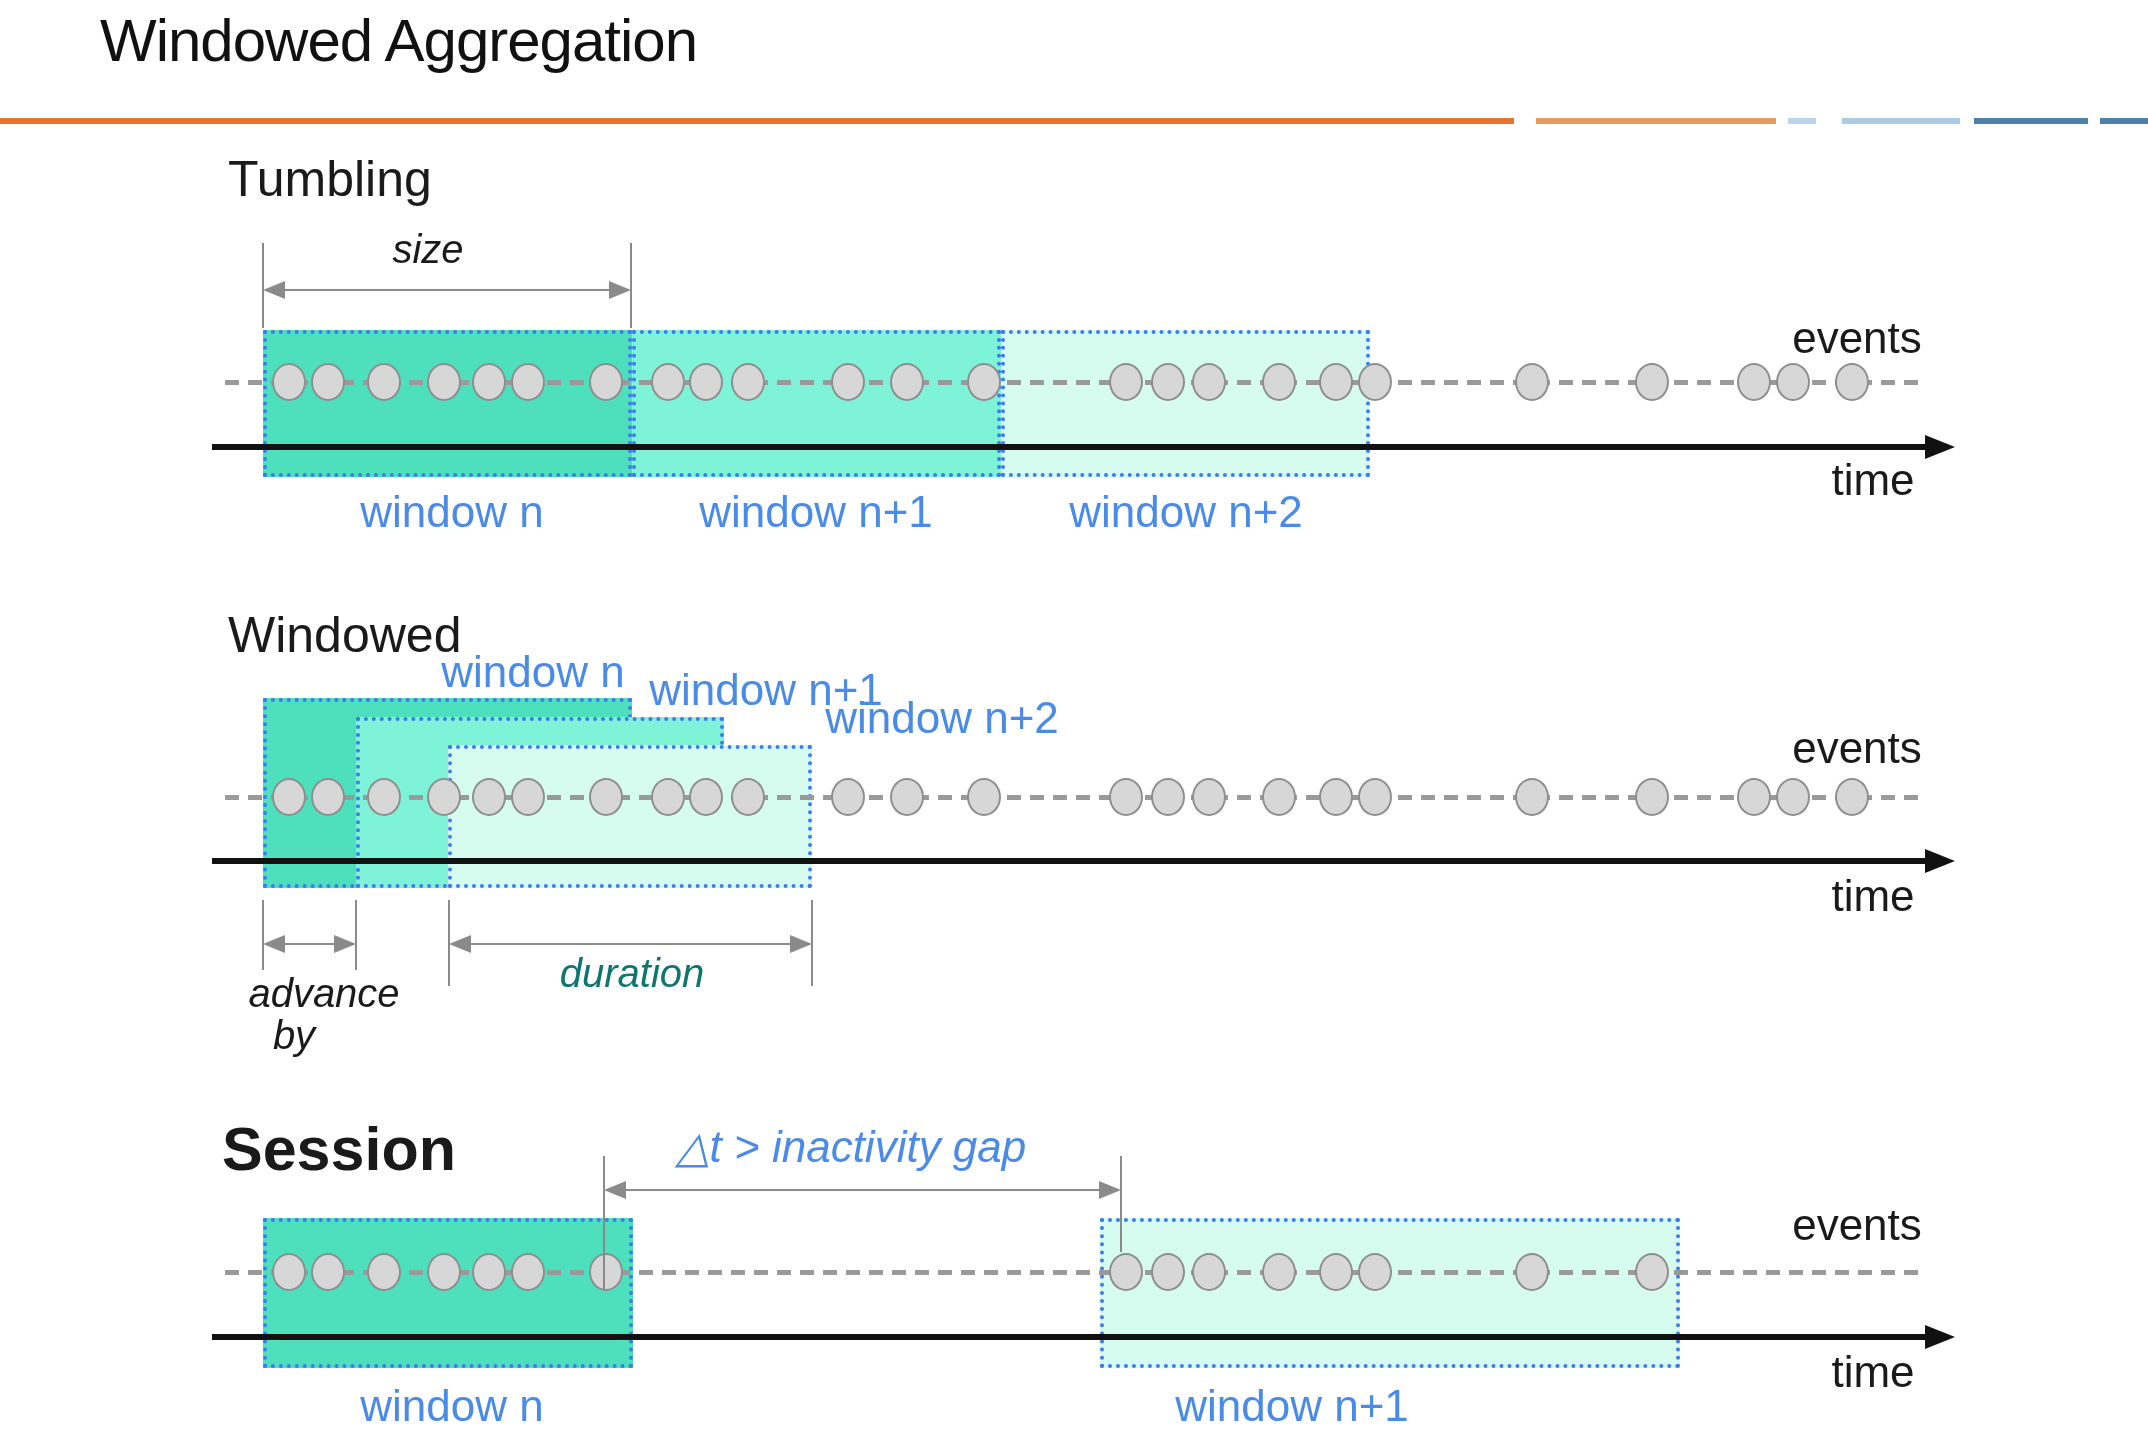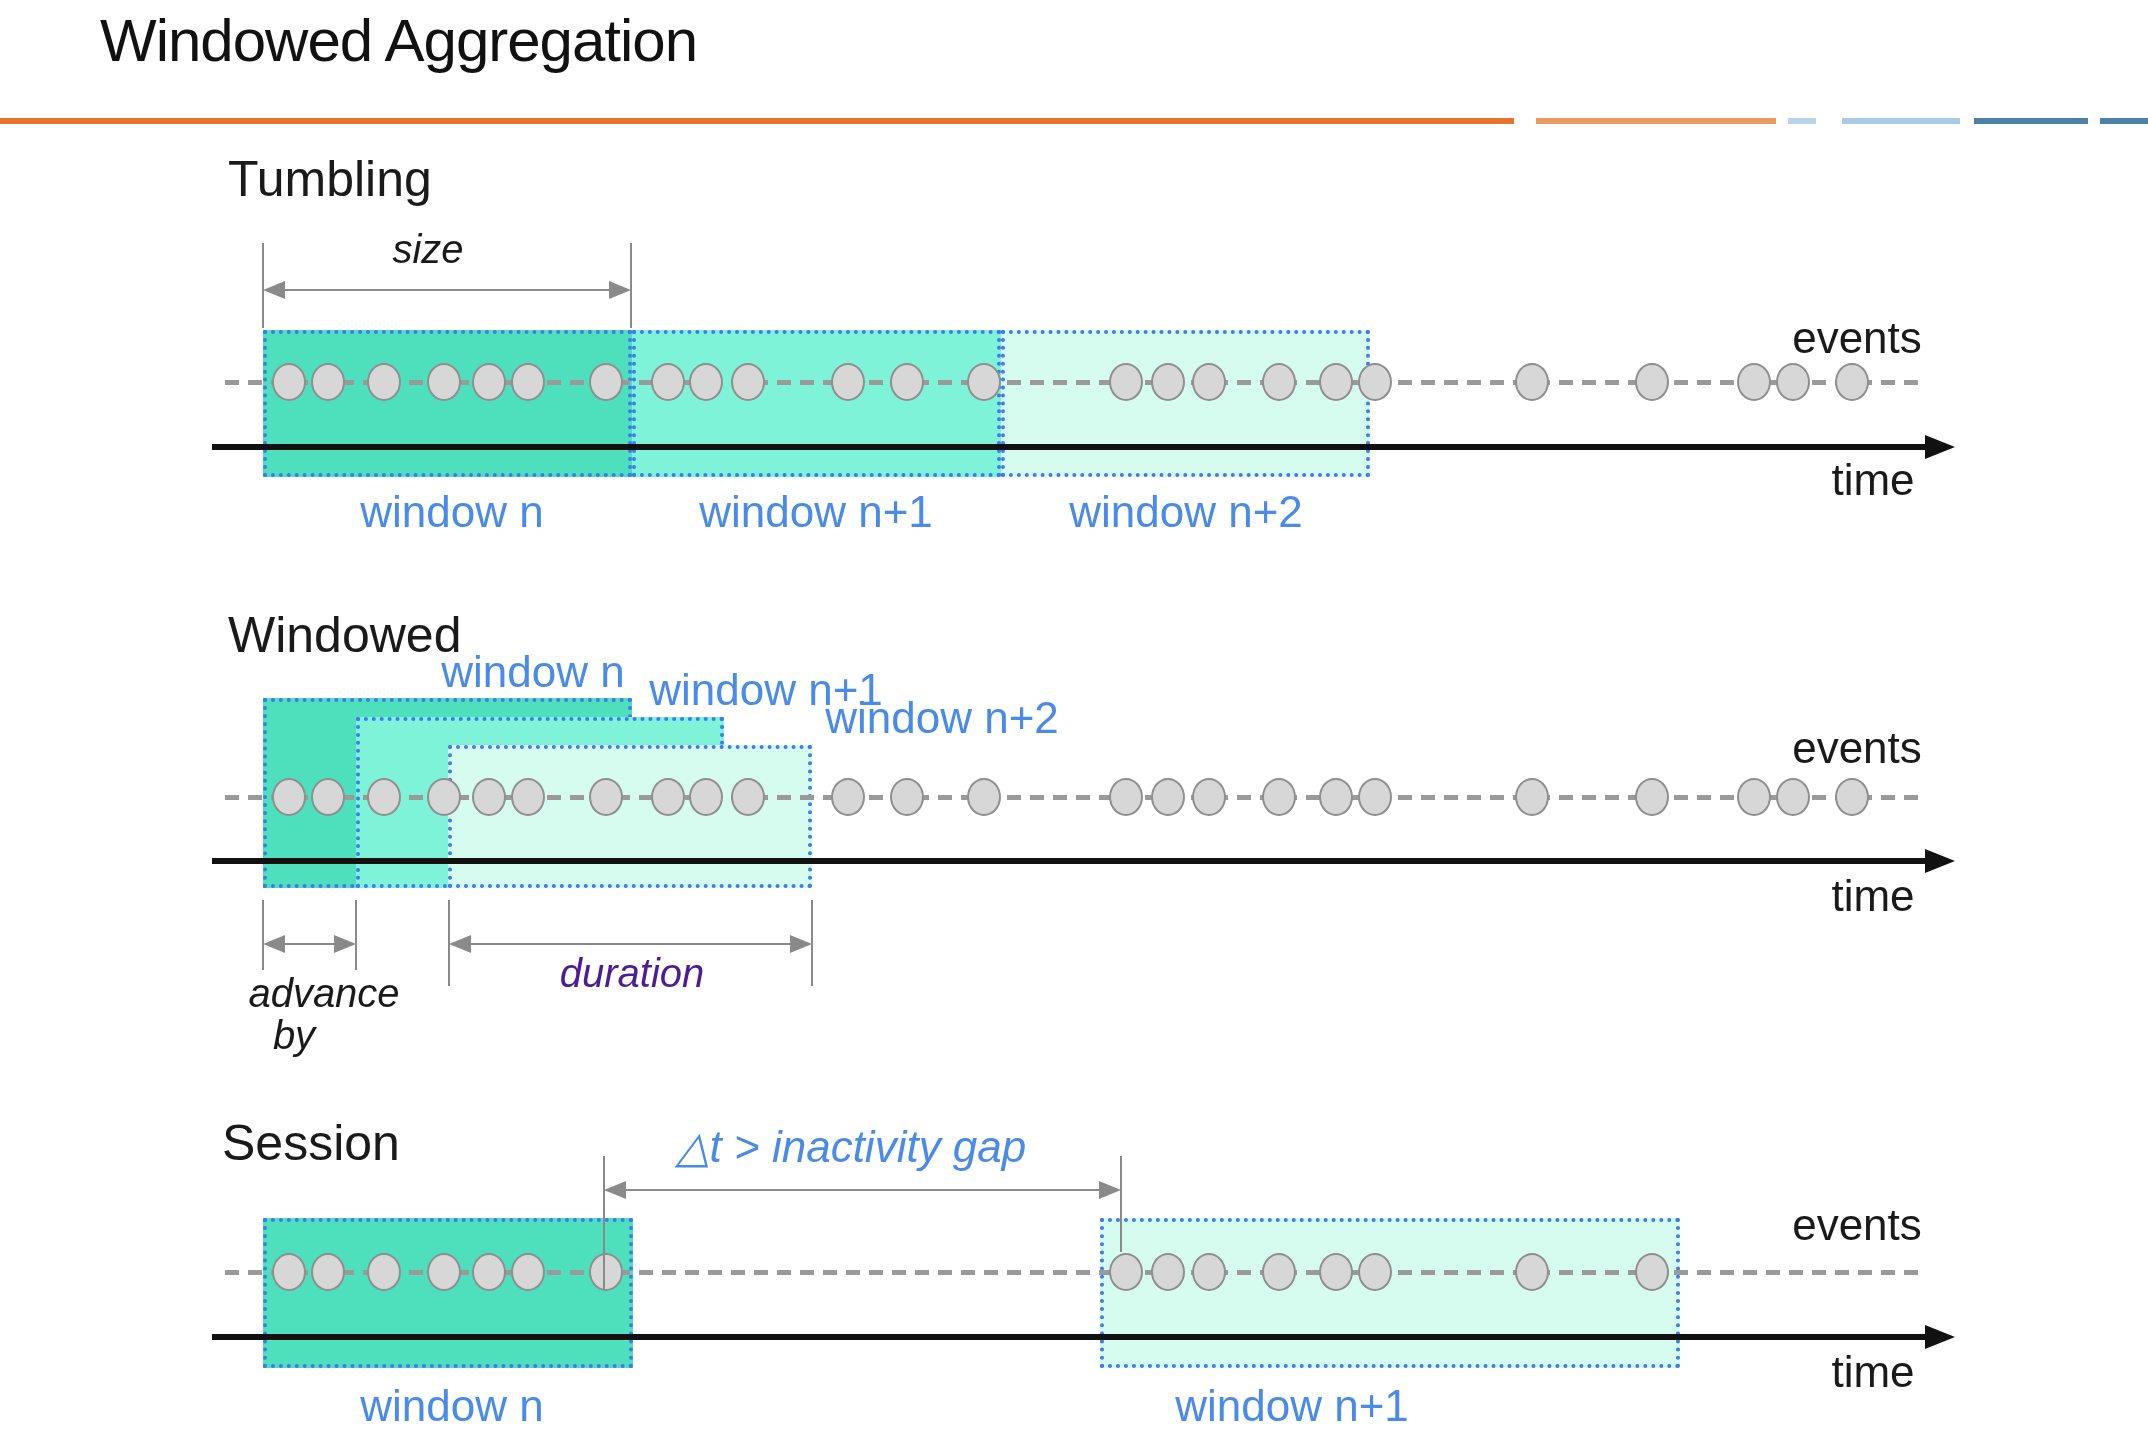--- a/index.html
+++ b/index.html
@@ -143,22 +143,22 @@
       <div class="ann-line" style="left: 448px; top: 900px; height: 86px;"></div>
       <div class="ann-line" style="left: 811px; top: 900px; height: 86px;"></div>
       <div class="ann-arrow" style="left: 267px; top: 943px; width: 85px;"></div>
       <div class="tri tri-l" style="left: 263px; top: 935px;"></div>
       <div class="tri tri-r" style="left: 334px; top: 935px;"></div>
       <div class="ann-arrow" style="left: 453px; top: 943px; width: 355px;"></div>
       <div class="tri tri-l" style="left: 449px; top: 935px;"></div>
       <div class="tri tri-r" style="left: 790px; top: 935px;"></div>
       <div class="ann-text" style="left: 324px; top: 972px; font-size: 40px; color: rgb(26, 26, 26);">advance</div>
       <div class="ann-text" style="left: 294px; top: 1014px; font-size: 40px; color: rgb(26, 26, 26);">by</div>
-      <div class="ann-text" style="left: 632px; top: 952px; font-size: 40px; color: #4c1d95;">duration</div>
-      <div class="sec-heading" style="left: 222px; top: 1116px; font-size: 50px;">Session</div>
+      <div class="ann-text" style="left: 632px; top: 952px; font-size: 40px; color: #0f766e;">duration</div>
+      <div class="sec-heading" style="left: 222px; top: 1116px; font-size: 61px; font-weight: bold;">Session</div>
       <div class="win" style="left: 263px; top: 1218px; width: 370px; height: 150px; background: rgb(78, 223, 189); z-index: 1;"></div>
       <div class="win-label" style="left: 452px; top: 1384px;">window n</div>
       <div class="win" style="left: 1100px; top: 1218px; width: 580px; height: 150px; background: rgb(214, 252, 240); z-index: 2;"></div>
       <div class="win-label" style="left: 1292px; top: 1384px;">window n+1</div>
       <div class="stream-line" style="left: 225px; top: 1270px; width: 1700px;"></div>
       <div class="ev" style="left: 272px; top: 1253px;"></div>
       <div class="ev" style="left: 311px; top: 1253px;"></div>
       <div class="ev" style="left: 367px; top: 1253px;"></div>
       <div class="ev" style="left: 427px; top: 1253px;"></div>
       <div class="ev" style="left: 472px; top: 1253px;"></div>

